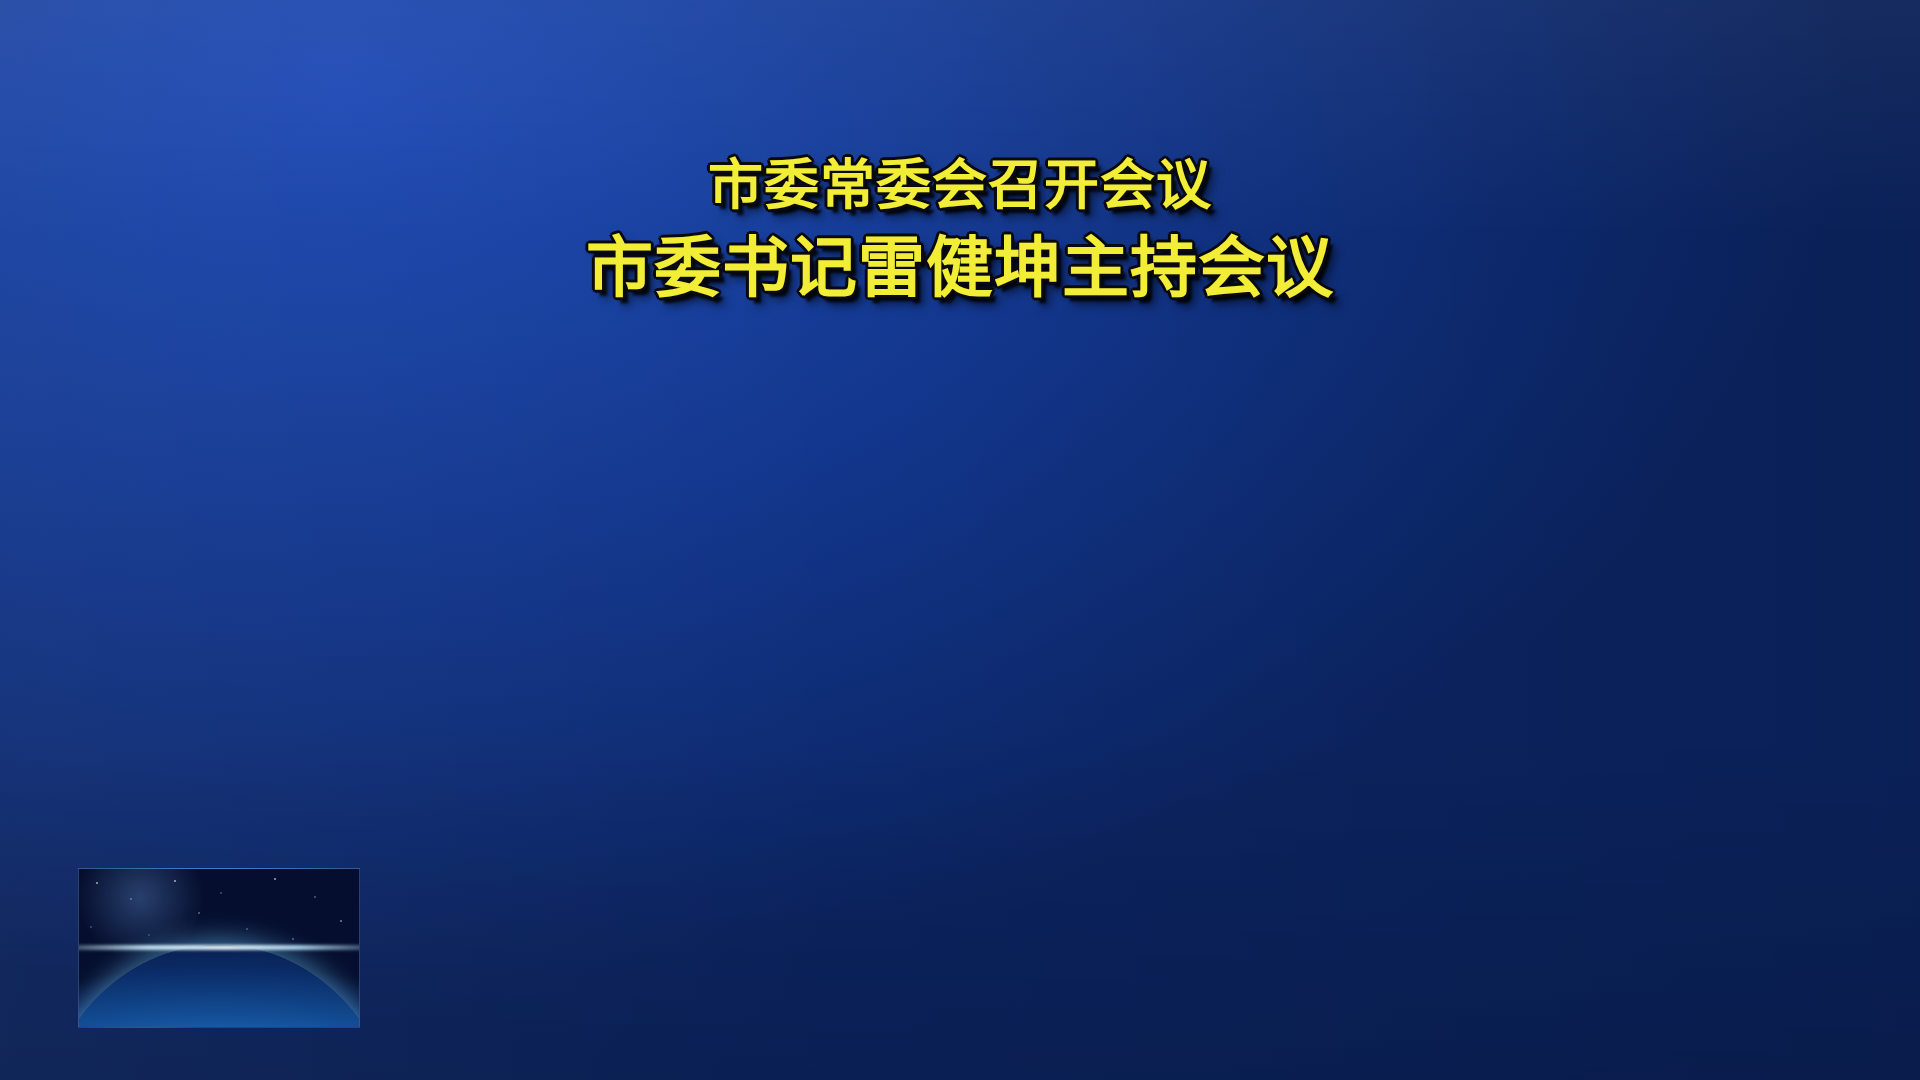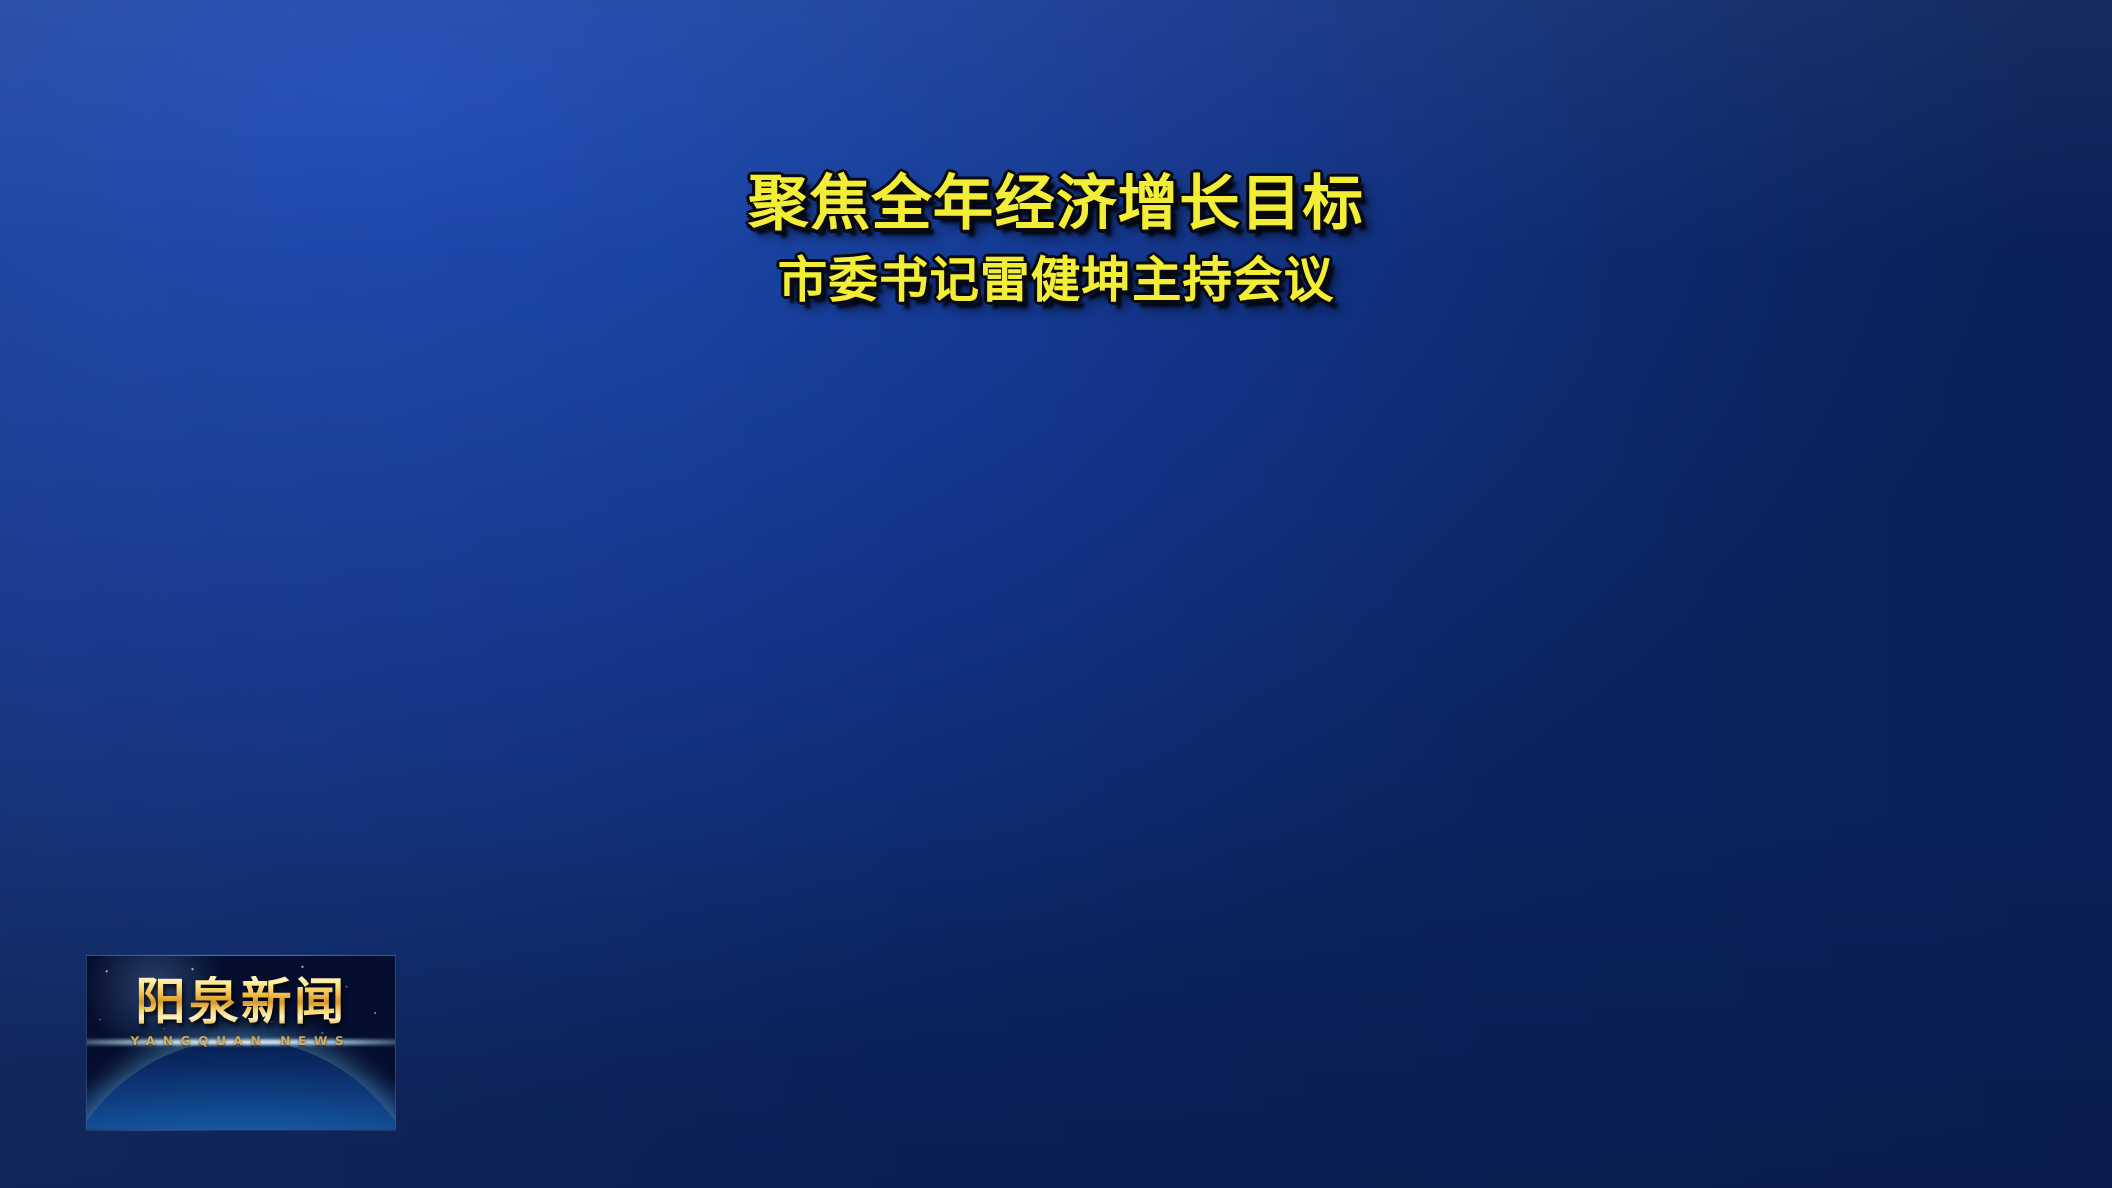--- a/index.html
+++ b/index.html
@@ -60,21 +60,21 @@
       -3px  0   0 #0a0a10,
        3px  0   0 #0a0a10,
        0   -3px 0 #0a0a10,
        0    3px 0 #0a0a10,
        5px  6px 3px rgba(0,0,0,0.88),
        8px  9px 10px rgba(0,0,0,0.55);
   }
 
   .title-line-1 { font-size: 55px; }
   .title-line-2 { font-size: 53px; margin-top: 6px; }
-  .title-line-3 { font-size: 45px; margin-top: 6px; }
+  .title-line-3 { font-size: 67px; margin-top: 6px; }
 
   
   .body-block {
     position: absolute;
     left: 200px;
     width: 1530px;
     top: 480px;
     z-index: 4;
   }
 
@@ -192,29 +192,25 @@
     text-shadow: 0 1px 2px rgba(0,0,0,0.8);
     opacity: 0.92;
   }
 </style>
 </head>
 <body>
 
 <div id="screen">
 
   <div class="title-block">
-    <div class="title-line title-line-1">聚焦全年经济增长目标</div>
+    <div class="title-line title-line-1">市委常委会召开会议</div>
     <div class="title-line title-line-3">市委书记雷健坤主持会议</div>
   </div>
 
   <div class="body-block">
   </div>
 
   <div class="logo-bug">
     <div class="logo-stars"></div>
     <div class="logo-globe"></div>
-    <div class="logo-text-wrap">
-      <div class="logo-title">阳泉新闻</div>
-      <div class="logo-subtitle">YANGQUAN NEWS</div>
-    </div>
   </div>
 
 </div>
 
 </body></html>

